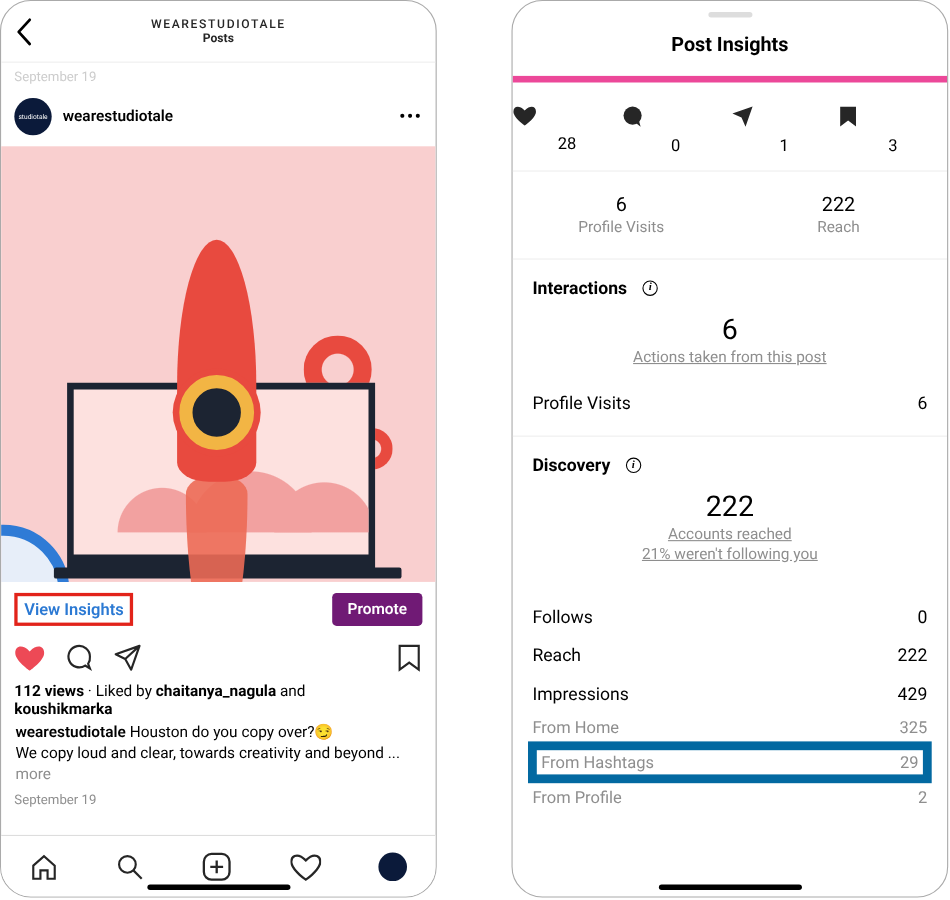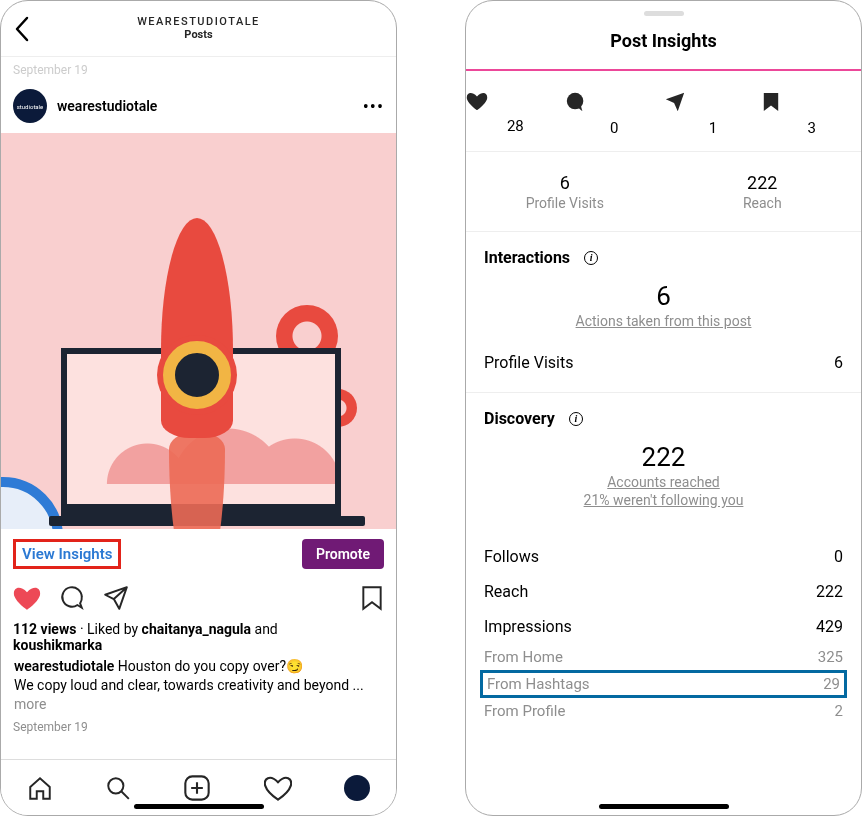--- a/index.html
+++ b/index.html
@@ -123,21 +123,21 @@
     width:130px; height:5px; background:#000; border-radius:3px;
   }
   .tab-avatar{
     width:26px; height:26px; border-radius:50%; background:#0b1a3a;
   }
 
   
   .grabber{ width:40px; height:5px; background:#ddd; border-radius:3px;
     margin:10px auto 0; }
   .pi-title{ text-align:center; font-weight:700; font-size:18px; padding:14px 0 18px;
-    border-bottom:2px solid #ec4899; }
+    border-bottom:6px solid #ec4899; }
   .metrics-row{
     display:flex; justify-content:space-around; padding:20px 0 14px;
     border-bottom:1px solid #eee;
   }
   .metric{ text-align:center; width:25%; }
   .metric .val{ font-size:15px; margin-top:6px; }
   .row2{
     display:flex; justify-content:space-around; padding:20px 0;
     border-bottom:1px solid #eee;
   }
@@ -150,21 +150,21 @@
   .sec-head{ display:flex; align-items:center; gap:14px; font-weight:700; font-size:16px; margin-bottom:14px;}
   .info-ic{ width:14px; height:14px; border:1.3px solid #000; border-radius:50%;
     display:inline-flex; align-items:center; justify-content:center;
     font-size:10px; font-family:Georgia,serif; font-style:italic;}
   .big-center{ text-align:center; }
   .big-num{ font-size:26px; }
   .sub{ font-size:14px; color:#8e8e8e; margin-top:2px;text-decoration:underline; }
   .kv{ display:flex; justify-content:space-between; font-size:16px; padding:6px 0;}
   .discovery .kv{ padding:8px 0; }
   .kv.sublvl{ color:#8e8e8e; font-size:15px; padding:4px 0;}
-  .hl-red{ border:3px solid #0369a1; margin:0 -4px; padding:2px 4px !important;}
+  .hl-red{ border:8px solid #0369a1; margin:0 -4px; padding:2px 4px !important;}
   .home-ind2{
     position:absolute; bottom:6px; left:50%; transform:translateX(-50%);
     width:130px; height:5px; background:#000; border-radius:3px;
   }
   svg { display:block; }
 </style>
 </head>
 <body>
 
 <div class="phone">

